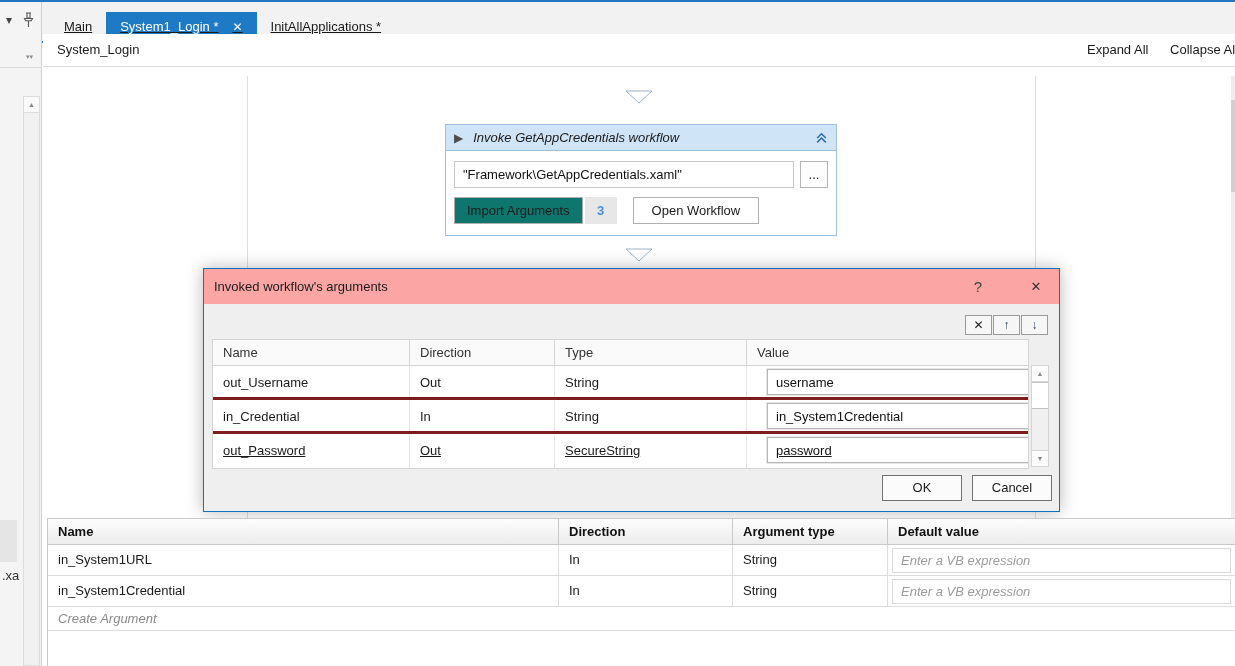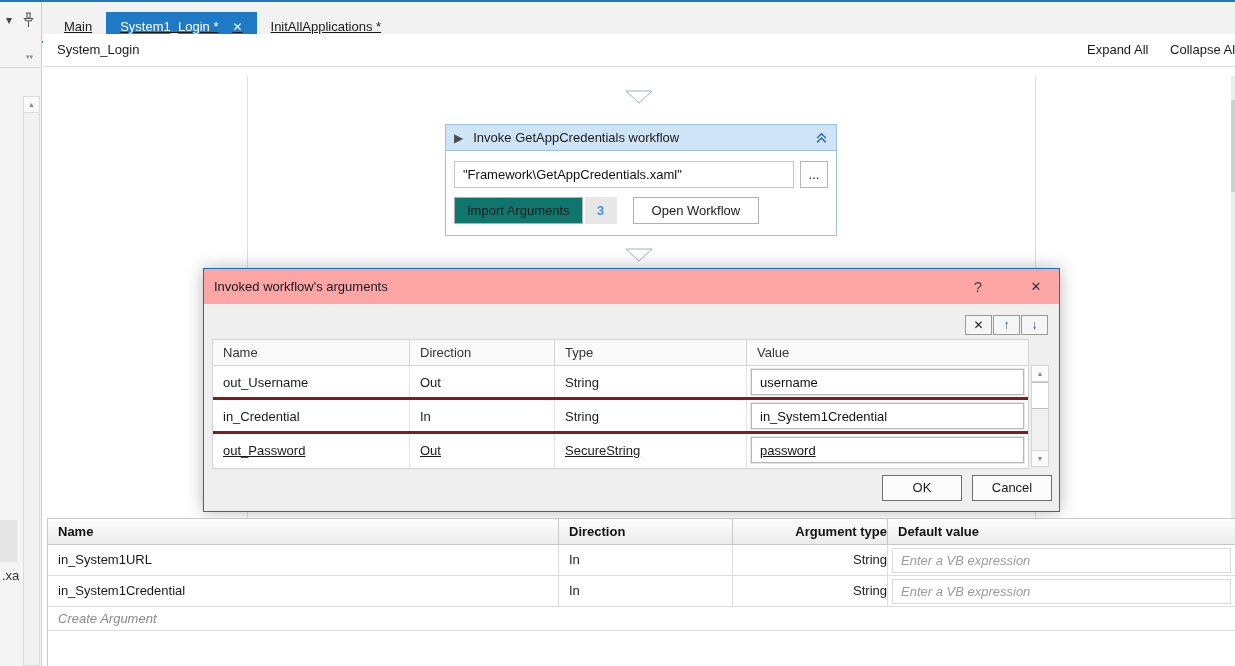--- a/index.html
+++ b/index.html
@@ -37,21 +37,21 @@
   #canvas { left:43px; top:76px; width:1192px; height:442px; background:#fff; }
   .canvas-vline { position:absolute; top:76px; width:1px; height:442px; background:#dedede; }
   #canvas-scroll { left:1231px; top:76px; width:4px; height:442px; background:#ededed; }
   #canvas-scroll-thumb { left:1231px; top:100px; width:4px; height:92px; background:#cfcfcf; }
   .connector { line-height:0; }
 
   
   #activity { left:445px; top:124px; width:392px; background:#fff; border:1px solid #9fc0dd; }
   #activity-header { height:26px; background:#cfe4f7; border-bottom:1px solid #9fc0dd; display:flex; align-items:center; padding:0 8px; }
   #activity-play { color:#4d4d4d; font-size:12px; margin-right:10px; }
-  #activity-title { flex:1; }
+  #activity-title { flex:1;font-style:italic; }
   #activity-body { padding:10px 8px 11px 8px; }
   .path-row { display:flex; }
   #activity-path { width:340px; height:27px; border:1px solid #c6c6c6; background:#fff; padding:0 8px; font-family:"Liberation Sans",sans-serif; font-size:13px; color:#111; }
   #browse-btn { width:28px; height:27px; margin-left:6px; border:1px solid #b5b5b5; background:#fdfdfd; text-align:center; line-height:25px; cursor:default; }
   .btn-row { display:flex; margin-top:9px; align-items:stretch; }
   #import-args-btn { height:27px; padding:0 12px; border:1px solid #b0b0b0; background:#0f766e; line-height:25px; cursor:default; }
   #import-badge { height:27px; min-width:32px; background:#e7e7e7; color:#4a90d9; font-weight:bold; text-align:center; line-height:27px; margin-left:2px; }
   #open-workflow-btn { height:27px; padding:0 18px; border:1px solid #b0b0b0; background:#fff; line-height:25px; margin-left:16px; cursor:default; }
 
   
@@ -64,36 +64,36 @@
   .tool-btn { width:27px; height:20px; border:1px solid #9a9a9a; background:#f6f6f6; text-align:center; line-height:18px; font-size:12px; margin-left:1px; cursor:default; }
   .tool-btn.arrow { color:#27435e; font-weight:bold; }
   #dialog-table { position:absolute; left:8px; top:70px; width:817px; background:#fff; border:1px solid #d4d4d4; }
   .dt-row { display:flex; height:34px; border-bottom:3px solid #7f1d1d; background:#fff; }
   .dt-row:last-child { border-bottom:none;text-decoration:underline; }
   .dt-head { height:26px; background:#fafafa; border-bottom:1px solid #d4d4d4; }
   .dt-cell { padding-left:10px; line-height:33px; border-right:1px solid #e3e3e3; overflow:hidden; white-space:nowrap; }
   .dt-head .dt-cell { line-height:25px; border-right:1px solid #d4d4d4; color:#333; }
   .c-name { width:197px; } .c-dir { width:145px; } .c-type { width:192px; }
   .c-val { flex:1; border-right:none !important; padding:0 !important; }
-  .c-val input { display:block; width:273px; height:26px; margin:3px 4px; border:1px solid #b7b7b7; box-shadow:0 0 0 1px #e6e6e6; padding:0 8px; font-family:"Liberation Sans",sans-serif; font-size:13px; color:#111; background:#fff; }
+  .c-val input { display:block; width:273px; height:26px; margin:3px 20px; border:1px solid #b7b7b7; box-shadow:0 0 0 1px #e6e6e6; padding:0 8px; font-family:"Liberation Sans",sans-serif; font-size:13px; color:#111; background:#fff; }
   #dialog-scroll { position:absolute; left:827px; top:96px; width:18px; height:102px; background:#f0f0f0; border:1px solid #d4d4d4; }
   .scroll-btn { height:16px; background:#fbfbfb; text-align:center; font-size:7px; line-height:15px; color:#8a8a8a; }
   #dialog-scroll-up { border-bottom:1px solid #d4d4d4; }
   #dialog-scroll-down { position:absolute; bottom:0; left:0; right:0; border-top:1px solid #d4d4d4; }
   #dialog-scroll-thumb { height:27px; background:#fff; border:1px solid #c2c2c2; border-left:none; border-right:none; }
   .dlg-btn { position:absolute; top:206px; width:80px; height:26px; border:1px solid #707070; background:#fbfbfb; text-align:center; line-height:24px; cursor:default; }
   #ok-btn { left:678px; } #cancel-btn { left:768px; }
 
   
   #args-panel { left:47px; top:518px; width:1188px; height:148px; background:#fff; border-left:1px solid #c8c8c8; border-top:1px solid #c8c8c8; }
   .ap-head { display:flex; height:26px; background:linear-gradient(#fdfdfd,#ececec); border-bottom:1px solid #c8c8c8; font-weight:bold; color:#111; }
   .ap-row { display:flex; height:31px; border-bottom:1px solid #dcdcdc; background:#fff; }
   .ap-cell { padding-left:10px; line-height:30px; border-right:1px solid #dcdcdc; overflow:hidden; white-space:nowrap; }
   .ap-head .ap-cell { line-height:25px; border-right:1px solid #c8c8c8; }
-  .a-name { width:511px; } .a-dir { width:174px; } .a-type { width:155px;text-align:right; }
+  .a-name { width:511px; } .a-dir { width:174px; } .a-type { width:155px; }
   .a-def { flex:1; border-right:none !important; padding:0 !important; }
   .a-def input { display:block; width:calc(100% - 8px); height:25px; margin:3px 4px; border:1px solid #d9d9d9; padding:0 8px; font-family:"Liberation Sans",sans-serif; font-size:13px; background:#fff; }
   .a-def input::placeholder { font-style:italic; color:#9b9b9b; }
   #create-arg-row { height:24px; line-height:23px; padding-left:10px; font-style:italic; color:#8a8a8a; border-bottom:1px solid #dcdcdc; cursor:default; }
 </style>
 </head>
 <body>
 
 <div class="abs" id="top-accent"></div>
 <div class="abs" id="header-bg"></div>

